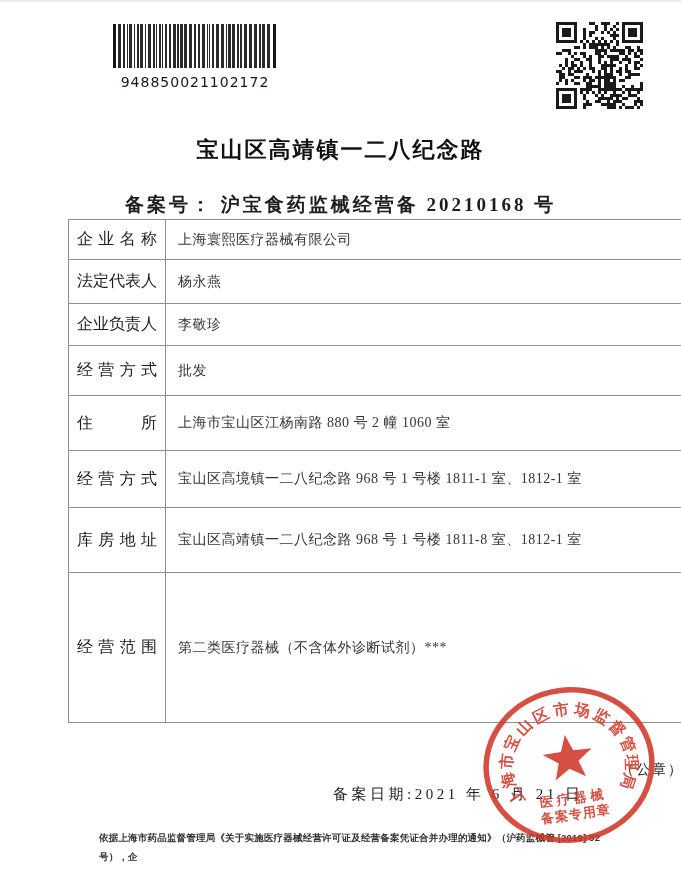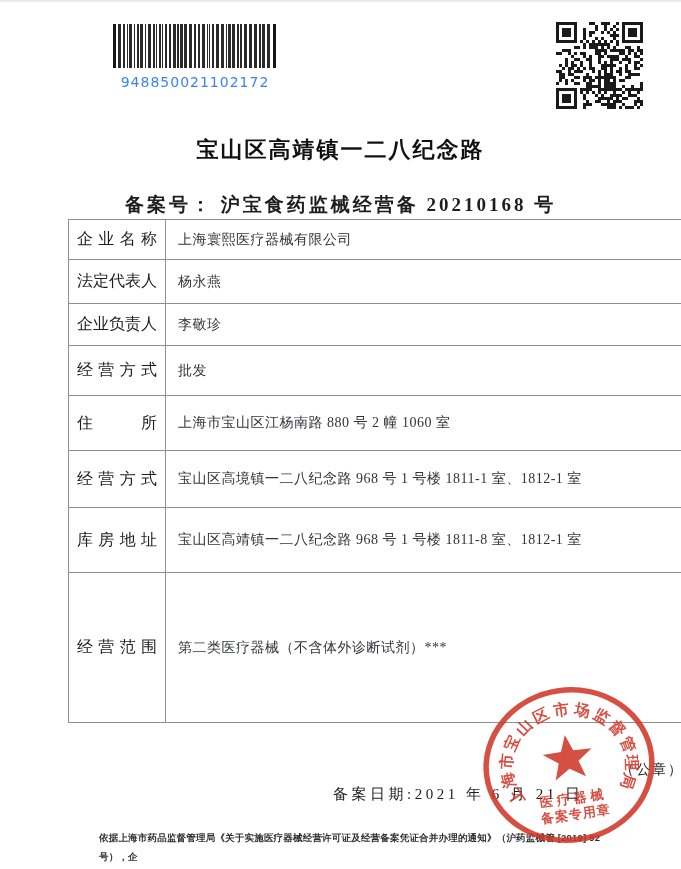--- a/index.html
+++ b/index.html
@@ -12,21 +12,21 @@
     font-family: "Liberation Serif", serif;
     color: #222;
     box-shadow: 0 0 6px rgba(0,0,0,.25);
   }
   .scan-edge-top { position:absolute; left:0; top:0; width:100%; height:3px; background:linear-gradient(#e3e3e3,#fff); }
 
   
   .barcode-wrap { position:absolute; left:113px; top:24px; width:164px; }
   .barcode-svg { display:block; width:164px; height:44px; }
   .barcode-number { margin-top:6px; text-align:center; font-family:"DejaVu Sans", sans-serif;
-    font-size:14px; letter-spacing:1px; color:#3b82f6; }
+    font-size:14px; letter-spacing:1px; color:#0f172a; }
 
   
   .qr-svg { position:absolute; left:556px; top:22px; width:87px; height:87px; }
 
   .doc-title { position:absolute; left:0; top:135px; width:100%; text-align:center;
     font-size:22px; font-weight:bold; letter-spacing:2px; color:#111; }
   .filing-no { position:absolute; left:0; top:192px; width:100%; text-align:center;
     font-size:19px; font-weight:600; letter-spacing:3px; color:#1d1d1d; }
 
   

